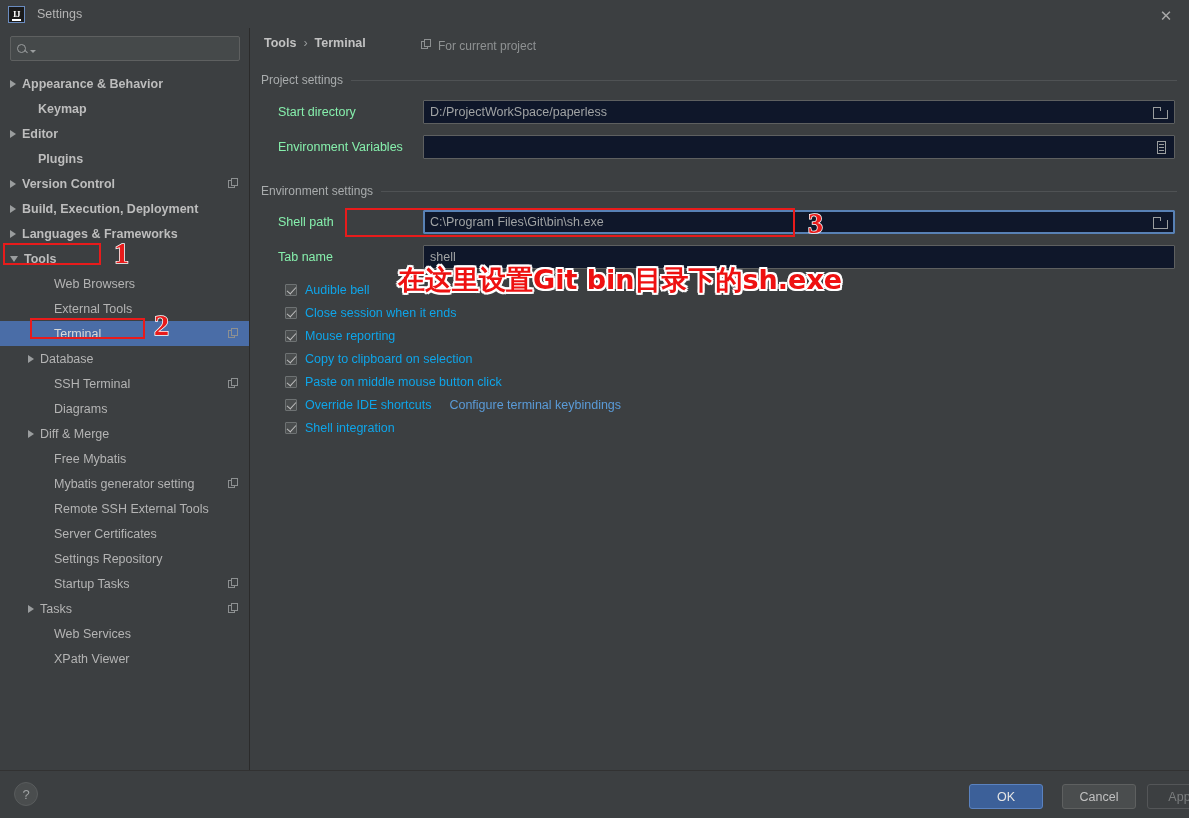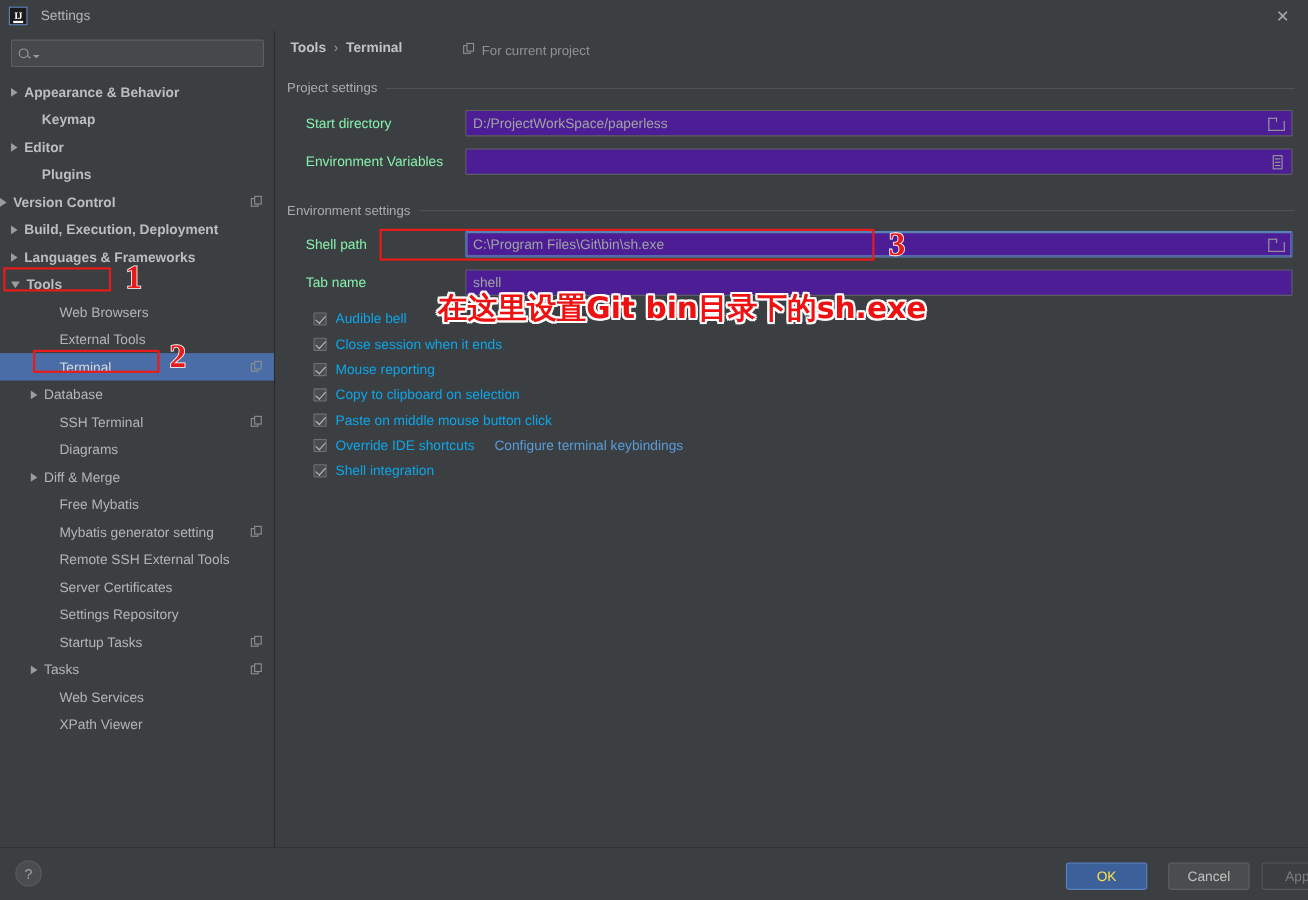--- a/index.html
+++ b/index.html
@@ -131,21 +131,21 @@
     display: flex; align-items: center; height: 16px;
   }
   .group-header .gh-text { color: #a9acad; font-size: 12px; white-space: nowrap; }
   .group-header .gh-line {
     flex: 1; height: 1px; background: #4f5254; margin-left: 8px;
   }
 
   .field-row { position: absolute; display: flex; align-items: center; }
   .field-label { color: #86efac; font-size: 12.5px; text-align: left; }
   .text-input {
-    height: 24px; background: #4c1d95;
+    height: 24px; background: #0f172a;
     border: 1px solid #5e6060; border-radius: 1px;
     display: flex; align-items: center; padding: 0 6px;
     color: #a0a3a4; font-size: 12.5px; position: relative;
   }
   .text-input.focused { border: 1px solid #5881b5; box-shadow: 0 0 0 1px #5881b5 inset; }
   .folder-glyph {
     position: absolute; right: 7px; top: 6px; width: 14px; height: 11px;
   }
   .folder-glyph::before {
     content:""; position:absolute; left:0; top:3px; width:13px; height:8px;
@@ -200,21 +200,21 @@
     cursor: pointer;
   }
   .dlg-btn {
     position: absolute; top: 13px; height: 25px;
     border-radius: 3px; font-size: 12.5px;
     display: flex; align-items: center; justify-content: center;
     cursor: pointer;
   }
   #btn-ok {
     right: 146px; width: 74px;
-    background: #3c6099; border: 1px solid #5a82c0; color: #fde047;
+    background: #3c6099; border: 1px solid #5a82c0; color: #e5e5e5;
   }
   #btn-cancel {
     right: 53px; width: 74px;
     background: #4a4d4e; border: 1px solid #5e6060; color: #c0c0c0;
   }
   #btn-apply {
     right: -32px; width: 74px;
     background: #3c3f41; border: 1px solid #545658; color: #7a7d7e;
   }
 
@@ -268,21 +268,21 @@
         <span class="tree-label">Keymap</span>
       </div>
       <div class="tree-row bold" style="padding-left: 10px;">
         <span class="twisty closed"></span>
         <span class="tree-label">Editor</span>
       </div>
       <div class="tree-row bold" style="padding-left: 26px;">
         <span class="twisty none"></span>
         <span class="tree-label">Plugins</span>
       </div>
-      <div class="tree-row bold" style="">
+      <div class="tree-row bold" style="padding-left: 10px;">
         <span class="twisty closed"></span>
         <span class="tree-label">Version Control</span>
         <span class="copy-icon">
           <span class="c1"></span>
           <span class="c2"></span>
         </span>
       </div>
       <div class="tree-row bold" style="padding-left: 10px;">
         <span class="twisty closed"></span>
         <span class="tree-label">Build, Execution, Deployment</span>

